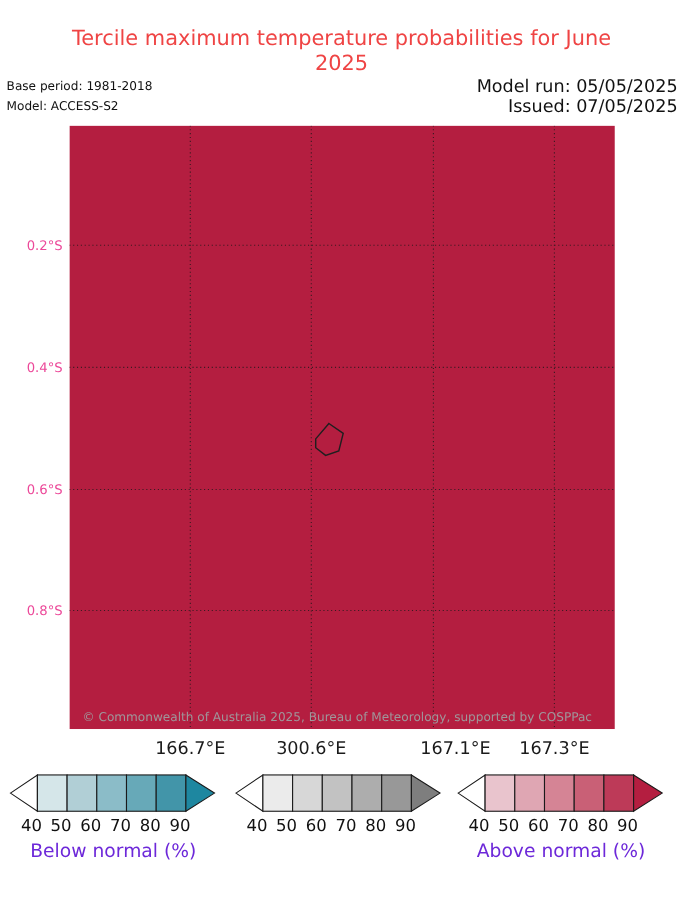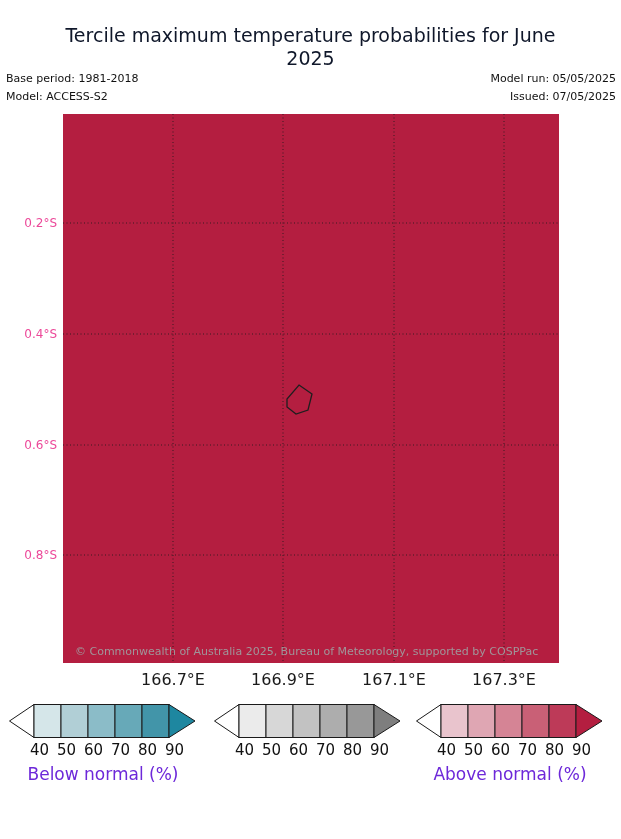--- a/index.html
+++ b/index.html
@@ -2,42 +2,42 @@
 <html><head>
 <meta charset="utf-8">
 <style>
   html,body{margin:0;padding:0;background:#fff;}
   .page{
     position:relative;width:621px;height:839px;background:#ffffff;
     font-family:"DejaVu Sans","Liberation Sans",sans-serif;color:#1a1a1a;overflow:hidden;
   }
   .title{
     position:absolute;top:24px;left:0;right:0;margin:0 auto;max-width:500px;
-    font-size:19px;font-weight:400;line-height:23px;text-align:center;color:#0f172a;
+    font-size:19px;font-weight:400;line-height:23px;text-align:center;color:#ef4444;
   }
   .meta-left{position:absolute;top:70px;left:6px;font-size:11px;line-height:18px;color:#111;}
-  .meta-right{position:absolute;top:70px;right:5px;font-size:11px;line-height:18px;color:#111;text-align:right;}
+  .meta-right{position:absolute;top:70px;right:5px;font-size:16px;line-height:18px;color:#111;text-align:right;}
   .map{
     position:absolute;left:63px;top:114px;width:496px;height:549px;overflow:hidden;
   }
   .map svg{display:block;}
   .copyright{
     position:absolute;left:12px;bottom:5px;font-size:11px;color:#a0969a;white-space:nowrap;
   }
   .ylab{
     position:absolute;left:0;width:57px;text-align:right;font-size:12px;height:14px;line-height:14px;color:#ec4899;
   }
   .xlab{
     position:absolute;top:670px;transform:translateX(-50%);font-size:16px;color:#1a1a1a;white-space:nowrap;
   }
   .legend{position:absolute;top:703px;width:190px;}
   .legend svg{display:block;}
   .ticks{position:relative;height:18px;margin-top:2px;}
   .tick{
-    position:absolute;top:0;width:30px;margin-left:-15px;text-align:right;
+    position:absolute;top:0;width:30px;margin-left:-15px;text-align:left;
     font-size:15px;color:#111;
   }
   .t0{left:26px;}.t1{left:53px;}.t2{left:80px;}.t3{left:107px;}.t4{left:134px;}.t5{left:161px;}
   .legend-label{margin-top:5px;text-align:center;font-size:17px;color:#6d28d9;}
 </style>
 </head>
 <body>
 
 <div class="page">
 
@@ -71,22 +71,22 @@
         <line x1="0" y1="331" x2="496" y2="331"></line>
         <line x1="0" y1="441" x2="496" y2="441"></line>
       </g>
 
       <polygon points="236,271 249,280 245,296 233,300 224,293 224,285" fill="none" stroke-width="1.3" stroke="#1f1f1f"></polygon>
     </svg>
     <div class="copyright">© Commonwealth of Australia 2025, Bureau of Meteorology, supported by COSPPac</div>
   </div>
 
   <span class="xlab" style="left:173px">166.7°E</span>
-  <span class="xlab" style="left:283px">166.9°E</span>
-  <span class="xlab" style="left:394px">167.1°E</span>
+  <span class="xlab" style="left:283px">300.6°E</span>
+  <span class="xlab" style="left:414px">167.1°E</span>
   <span class="xlab" style="left:504px">167.3°E</span>
 
   <div class="legend" style="left:8px">
     <svg width="190" height="36" viewBox="0 0 190 36">
       <g stroke="#1a1a1a" stroke-width="1">
         <polygon points="1.5,18 26,1.5 26,34.5" fill="#ffffff"></polygon>
         <rect x="26" y="1.5" width="27" height="33" fill="#d5e6e9"></rect>
         <rect x="53" y="1.5" width="27" height="33" fill="#b1cfd6"></rect>
         <rect x="80" y="1.5" width="27" height="33" fill="#8bbcc8"></rect>
         <rect x="107" y="1.5" width="27" height="33" fill="#67a9b8"></rect>

